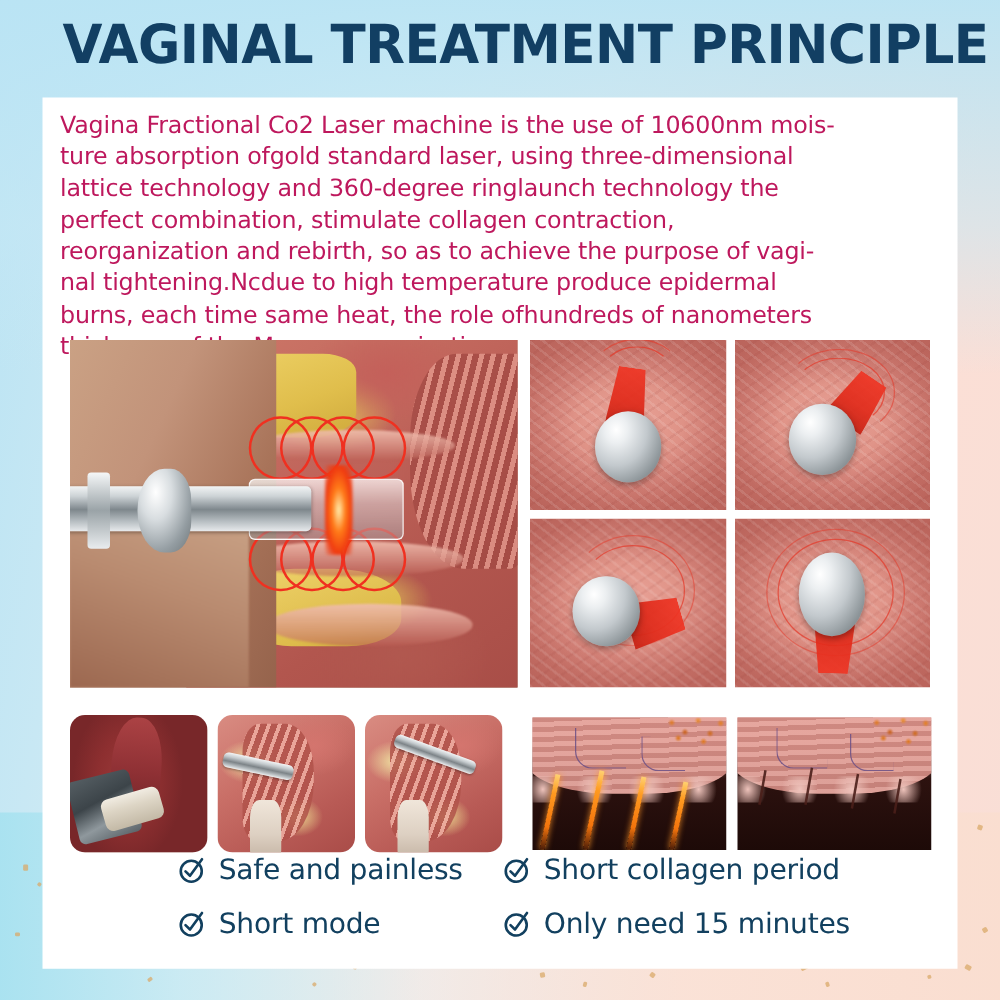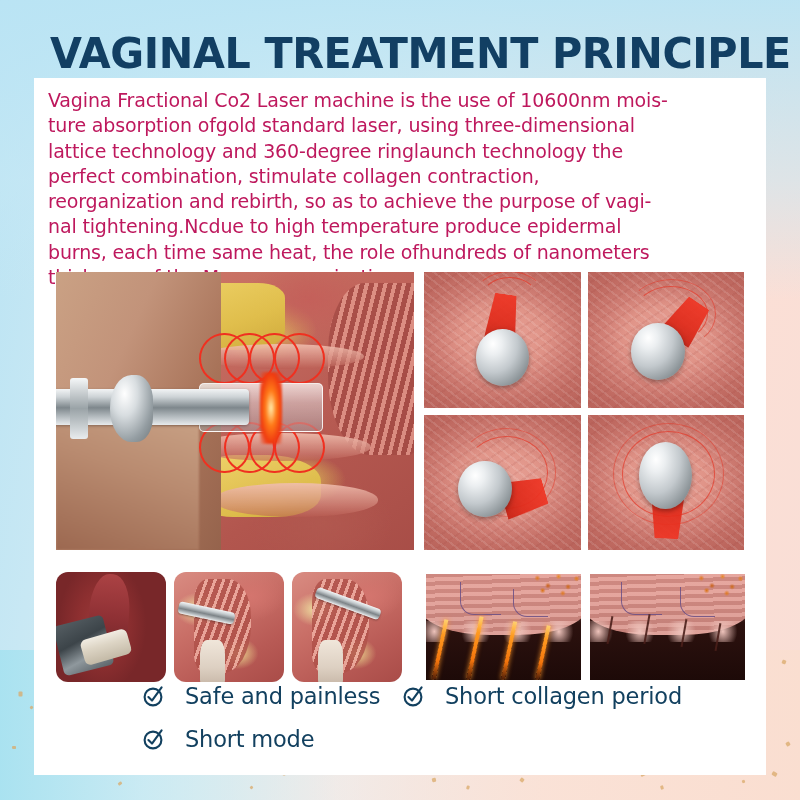--- a/index.html
+++ b/index.html
@@ -55,21 +55,21 @@
     background: #d9a96a;
     opacity: .75;
     border-radius: 1px;
     pointer-events: none;
   }
 
   
   #title-bar {
     position: absolute;
     left: 0; top: 0;
-    width: 800px; height: 78px; margin-top: 17px;
+    width: 800px; height: 78px;
   }
   #page-title {
     position: absolute;
     left: 50px;
     top: 9px;
     width: 700px;
     font-family: "DejaVu Sans", "Liberation Sans", sans-serif;
     font-size: 43px;
     line-height: 54px;
     font-weight: 700;
@@ -361,21 +361,21 @@
   
   #benefits {
     position: absolute;
     left: 0; top: 600px;
     width: 732px; height: 95px;
   }
   .benefit {
     position: absolute;
     display: flex;
     align-items: center;
-    gap: 19px;
+    gap: 9px;
     font-family: "DejaVu Sans", "Liberation Sans", sans-serif;
     font-size: 22.5px;
     line-height: 26px;
     color: #12405f;
     letter-spacing: -0.2px;
     white-space: nowrap;
   }
   .b-col1 { left: 108px; }
   .b-col2 { left: 368px; }
   .b-row1 { top: 5px; }
@@ -556,16 +556,23 @@
           </svg>
           <span>Short mode</span>
         </div>
         <div class="benefit b-col2 b-row1">
           <svg class="check-icon" viewBox="0 0 24 24">
             <circle cx="11" cy="13" r="8.4" fill="none" stroke="#12405f" stroke-width="2.1"></circle>
             <path d="M6.4 13.1 L10 16.6 L19.6 3.4" fill="none" stroke="#12405f" stroke-width="2.1" stroke-linecap="round" stroke-linejoin="round"></path>
           </svg>
           <span>Short collagen period</span>
         </div>
+        <div class="benefit b-col2 b-row2">
+          <svg class="check-icon" viewBox="0 0 24 24">
+            <circle cx="11" cy="13" r="8.4" fill="none" stroke="#12405f" stroke-width="2.1"></circle>
+            <path d="M6.4 13.1 L10 16.6 L19.6 3.4" fill="none" stroke="#12405f" stroke-width="2.1" stroke-linecap="round" stroke-linejoin="round"></path>
+          </svg>
+          <span>Only need 15 minutes</span>
+        </div>
       </div>
 
   </div>
 </div>
 
 </body></html>

